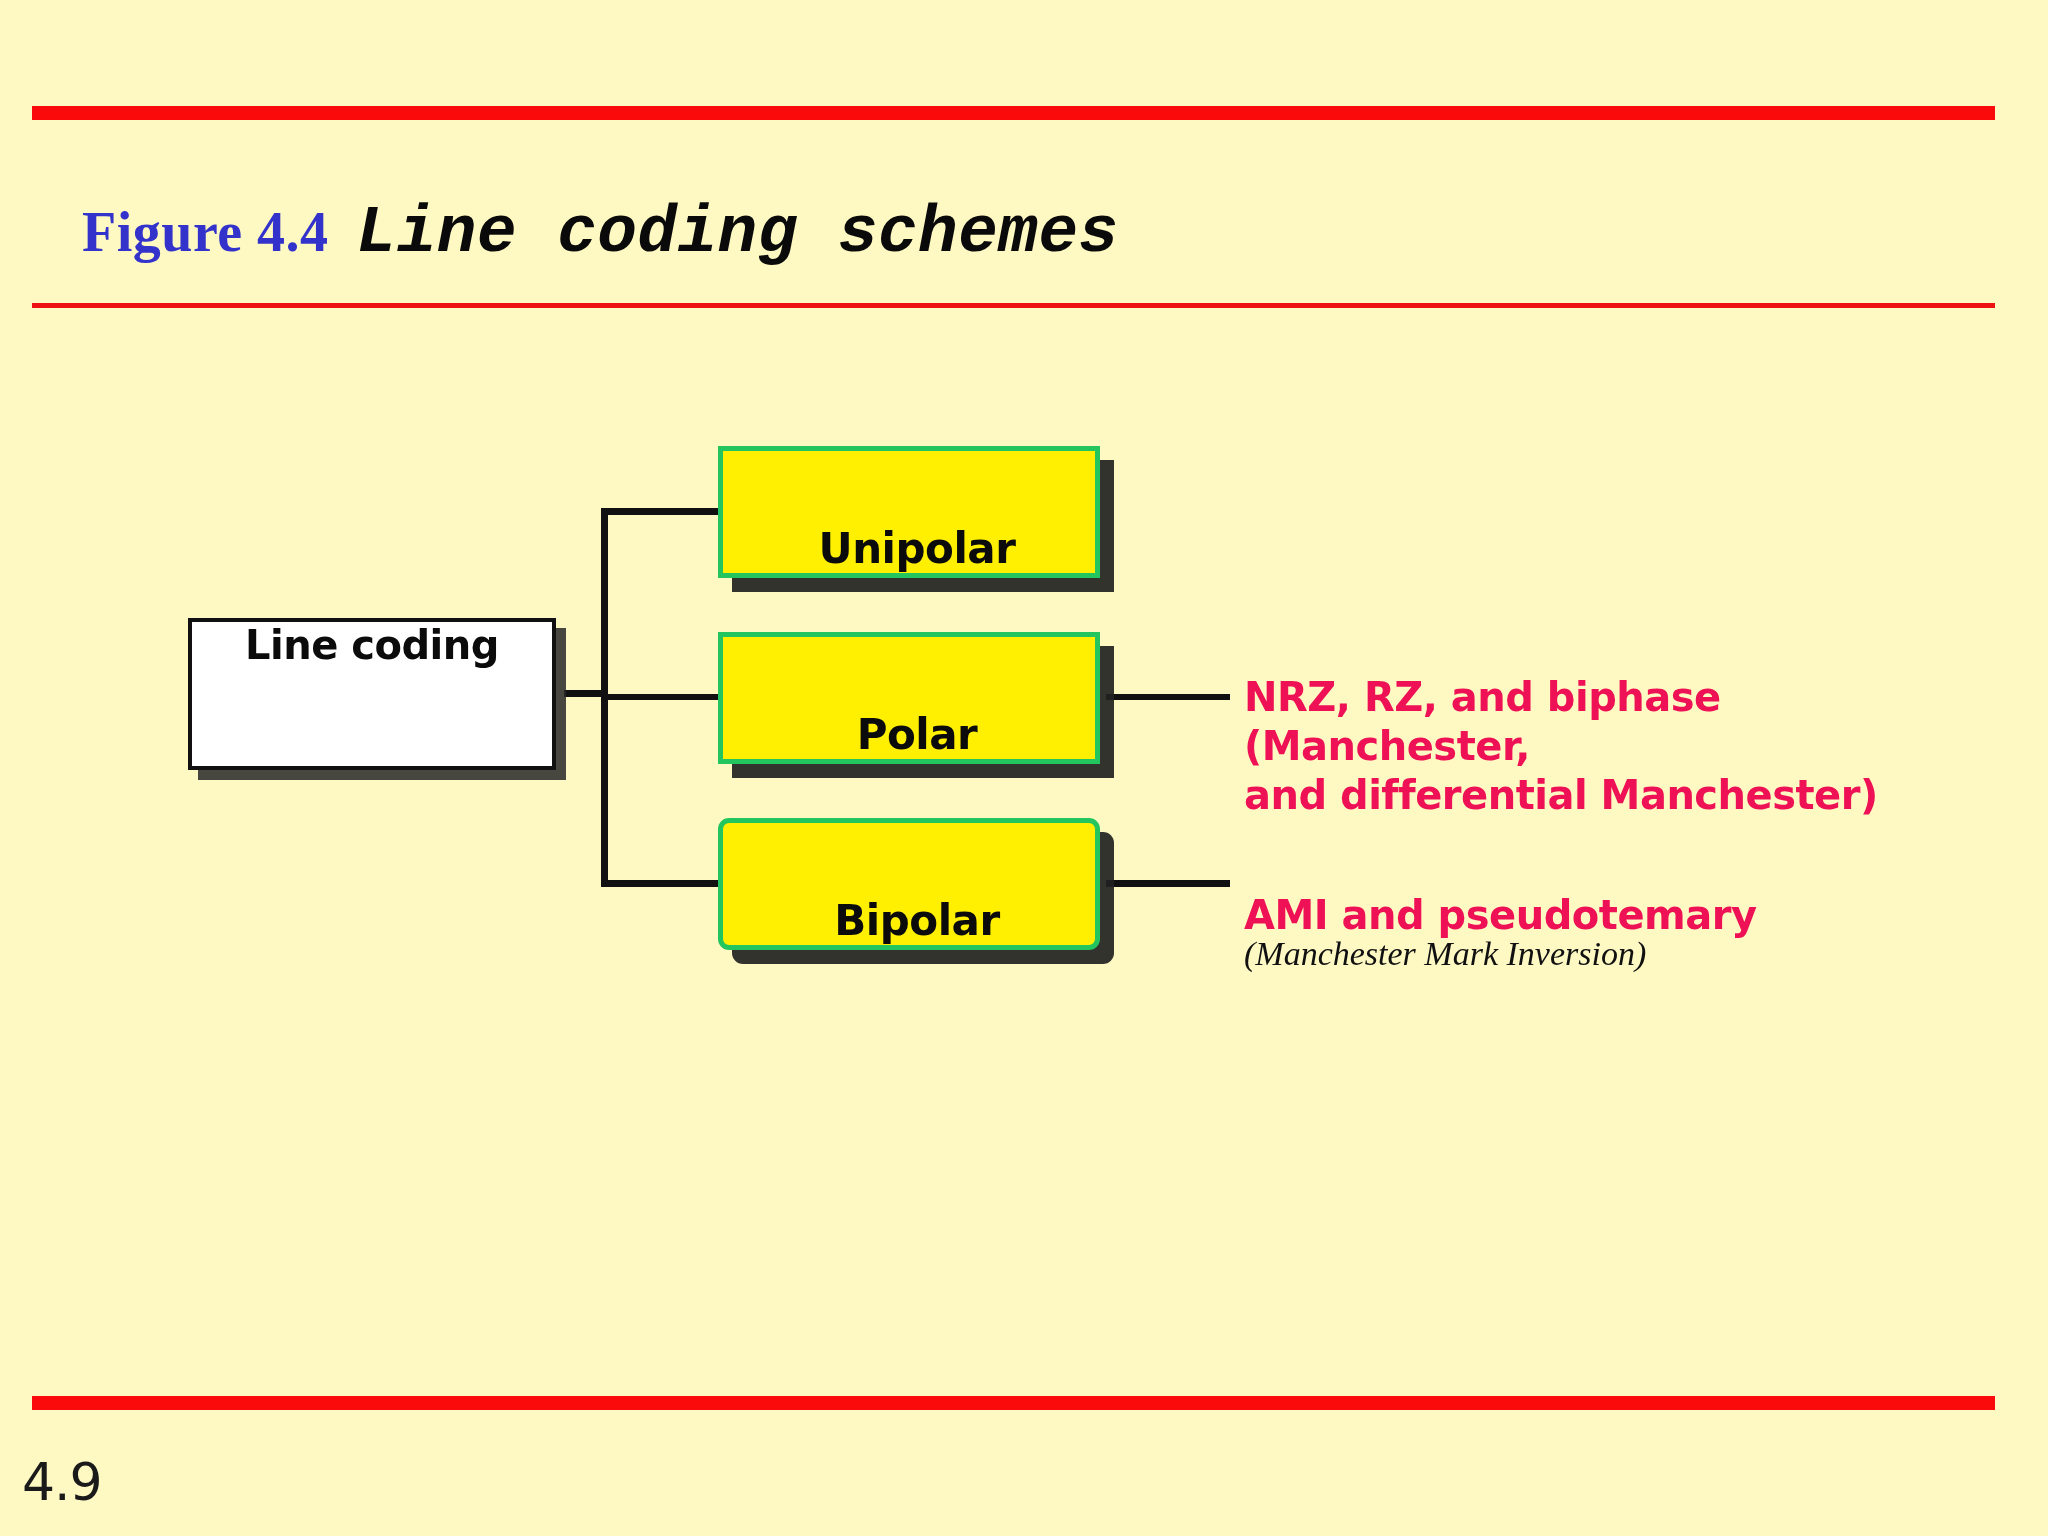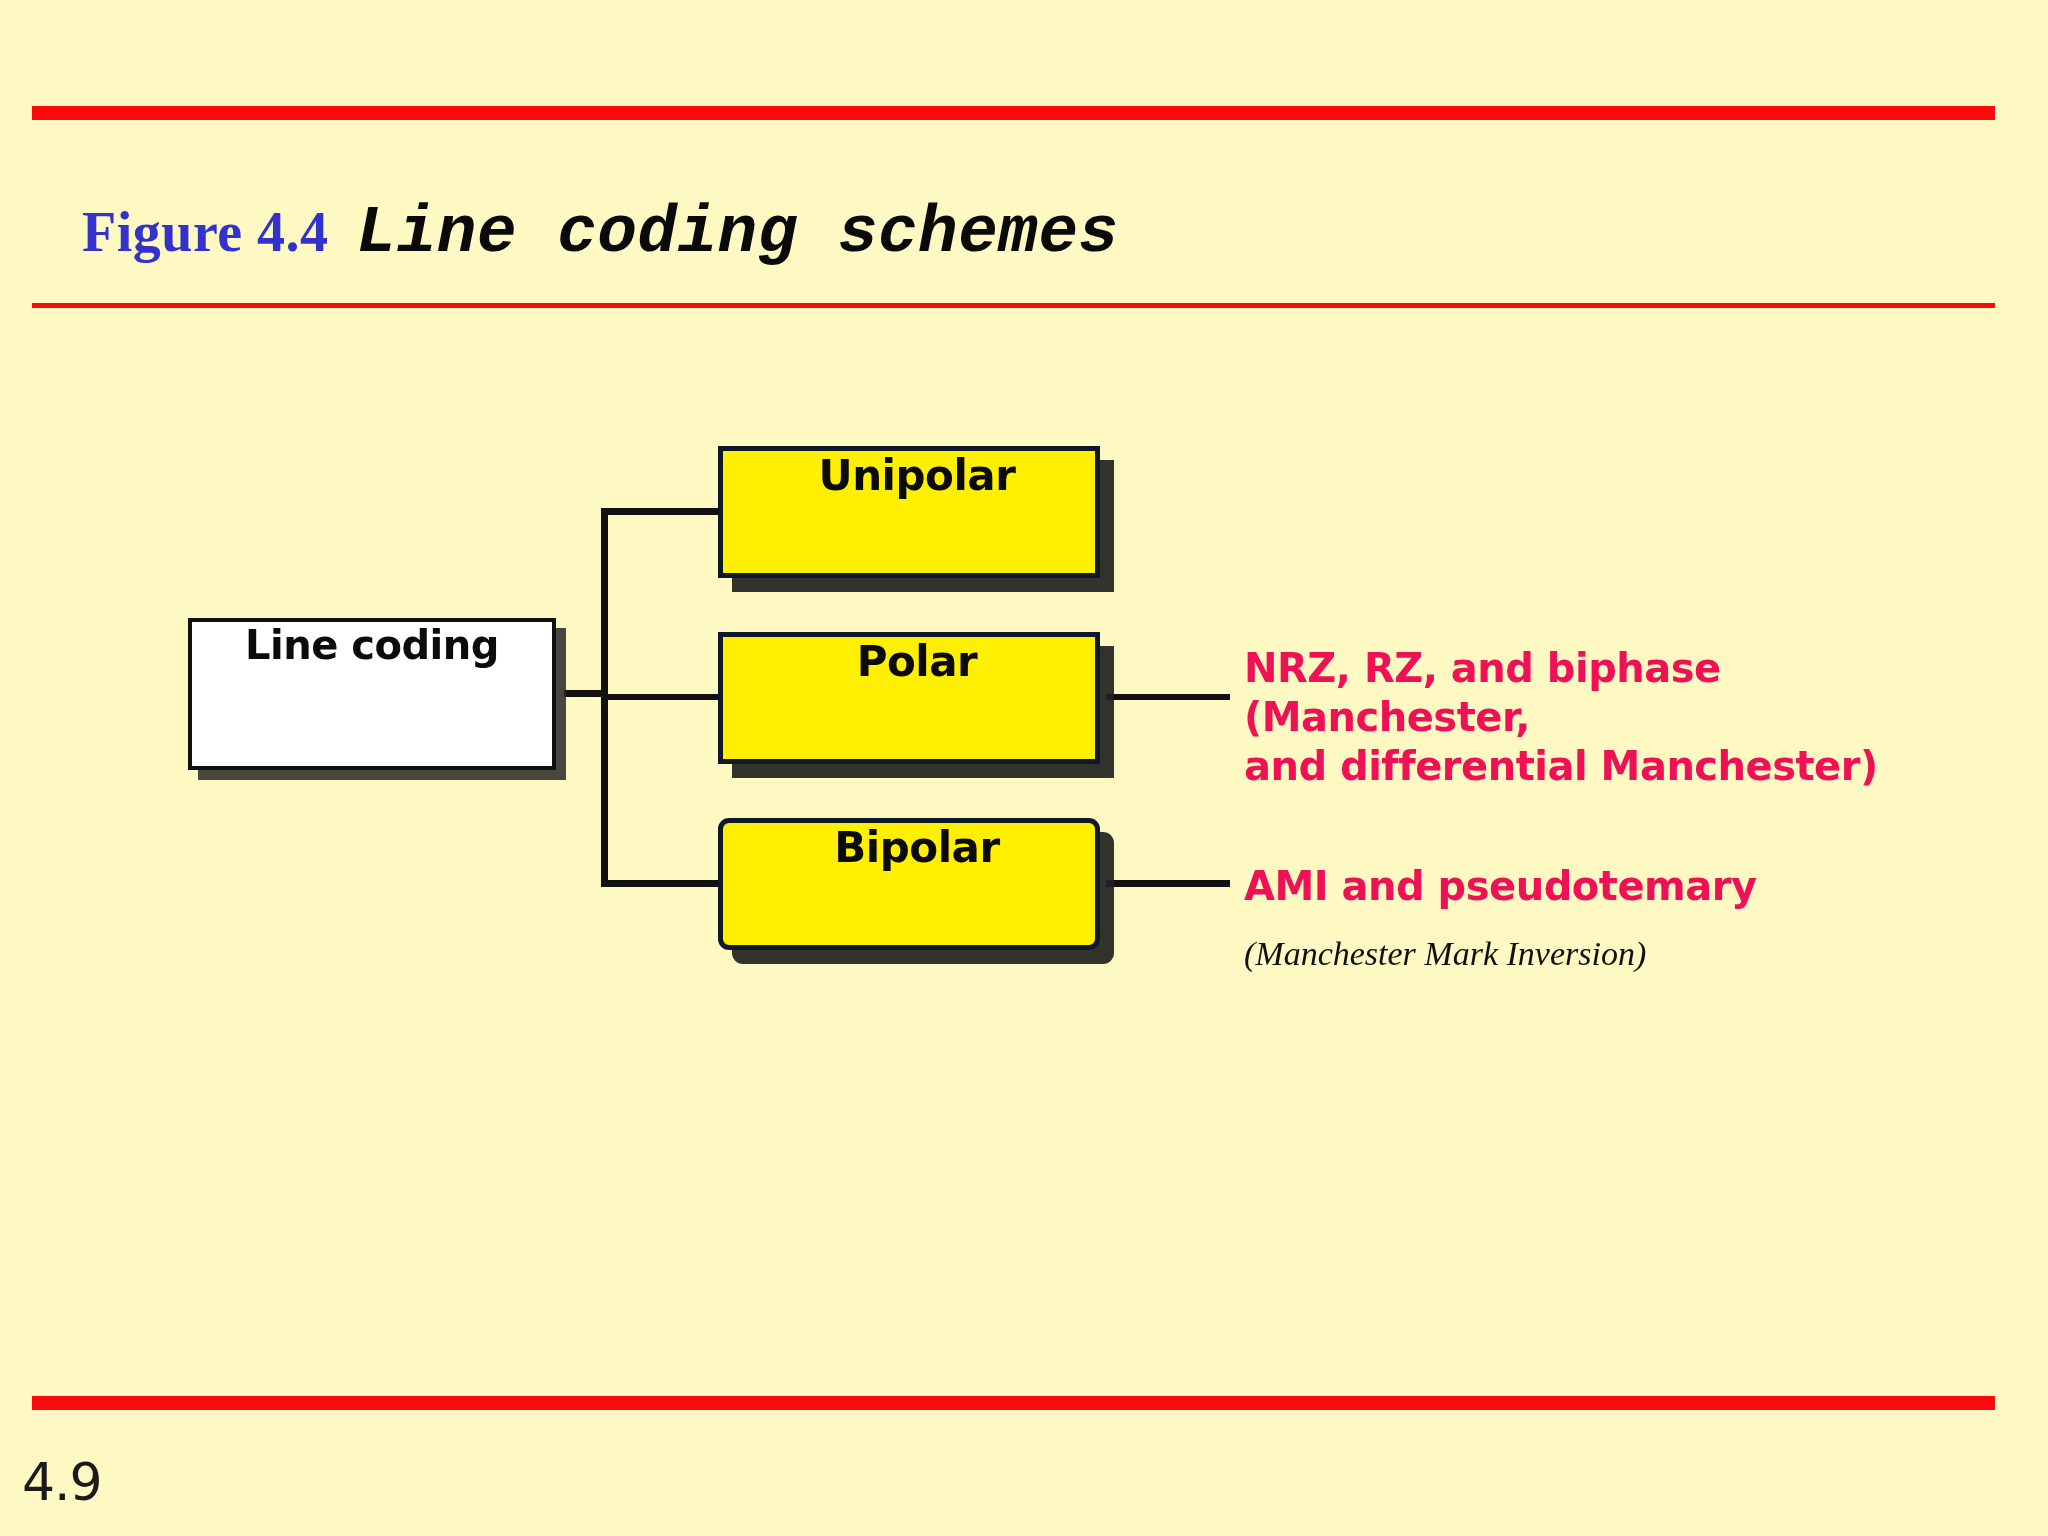--- a/index.html
+++ b/index.html
@@ -106,25 +106,25 @@
     letter-spacing: -0.5px;
   }
 
   
   .node-leaf {
     position: absolute;
     left: 718px;
     width: 382px;
     height: 132px;
     background: #ffef00;
-    border: 5px solid #0f172a;
+    border: 5px solid #22c55e;
     box-sizing: border-box;
     box-shadow: 14px 14px 0 0 rgba(34,34,34,0.92);
     display: flex;
-    align-items: flex-start;
+    align-items: flex-end;
     justify-content: center;
     padding-left: 16px;
   }
   .node-leaf .node-text {
     font-family: "DejaVu Sans", "Liberation Sans", sans-serif;
     font-size: 42px;
     font-weight: bold;
     color: #0b0b0b;
     letter-spacing: -0.5px;
   }
@@ -187,20 +187,21 @@
   
   .annot {
     position: absolute;
     font-family: "DejaVu Sans", "Liberation Sans", sans-serif;
     font-weight: bold;
     color: #ee1155;
     font-size: 40px;
     line-height: 1.22;
     letter-spacing: -0.5px;
     white-space: pre-line;
+    margin-top: 29px;
   }
   .annot-polar  { left: 1244px; top: 644px; width: 720px; }
   .annot-bipolar{ left: 1244px; top: 862px; width: 720px; }
 
   .annot-sub {
     position: absolute;
     left: 1244px;
     top: 935px;
     font-family: "Liberation Serif", "DejaVu Serif", serif;
     font-style: italic;

